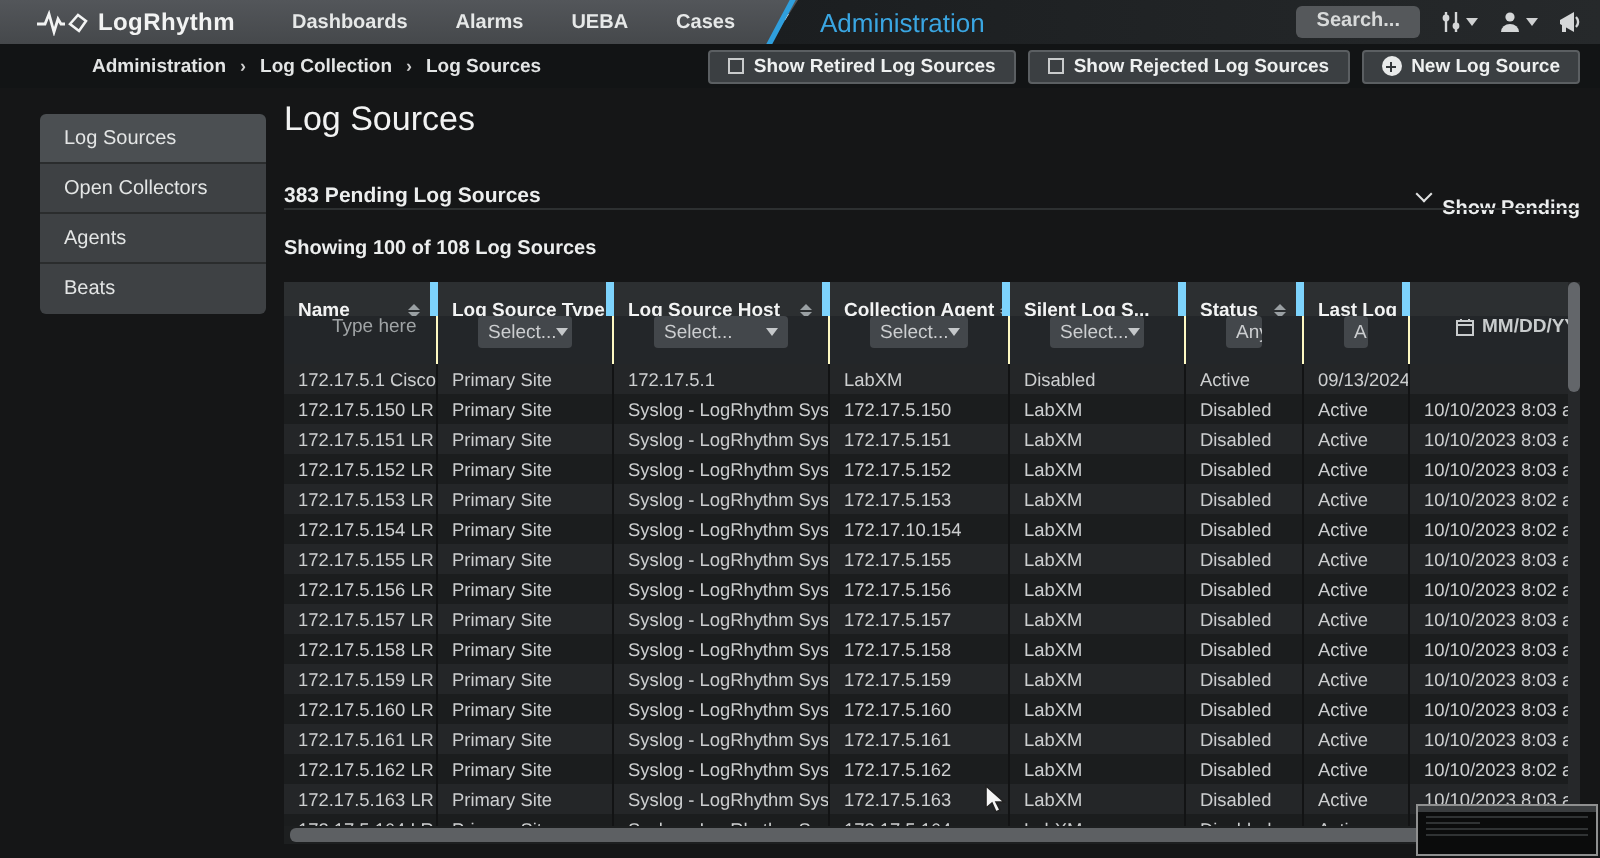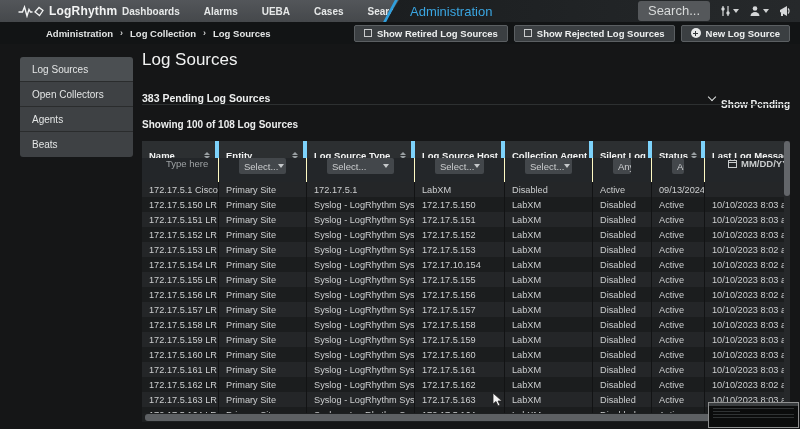--- a/index.html
+++ b/index.html
@@ -5,32 +5,32 @@
   * { margin:0; padding:0; box-sizing:border-box; }
   html,body { background:#000; }
   body { font-family:"Liberation Sans","DejaVu Sans",sans-serif; }
   .screen { position:relative; width:800px; height:429px; background:#151617; overflow:hidden; }
 
   
   .topnav { position:absolute; top:0; left:0; width:800px; height:22px;
             background:linear-gradient(#53565a,#45484b); display:flex; align-items:center; }
   .brand { display:flex; align-items:center; gap:5px; padding-left:18px; width:118px; }
   .brand-name { color:#f2f3f3; font-size:12px; font-weight:700; letter-spacing:.2px; }
-  .nav-items { display:flex; align-items:center; gap:24px; padding-left:4px; }
+  .nav-items { display:flex; align-items:center; gap:24px; padding-left:4px;margin-left:24px; }
   .nav-item { color:#e6e8e8; font-size:10px; font-weight:700; cursor:default; }
   .admin-zone { position:absolute; top:0; left:385px; right:0; height:22px;
                 background:linear-gradient(90deg,#1b1e20,#26292b);
                 clip-path:polygon(14px 0,100% 0,100% 100%,0 100%);
                 display:flex; align-items:center; }
   .admin-slash { position:absolute; top:-2px; left:389px; width:3px; height:26px;
                  background:#2f9fdd; transform:skewX(-28deg); }
   .admin-label { color:#3aa6e2; font-size:13px; margin-left:25px; }
   .topnav-right { position:absolute; right:8px; top:0; height:22px; display:flex; align-items:center; gap:10px; }
-  .search-chip { background:#55585b; border-radius:3px; color:#d8dada; font-size:13px;
-                 padding:2px 10px 3px 10px; min-width:60px; }
+  .search-chip { background:#55585b; border-radius:3px; color:#d8dada; font-size:10px;
+                 padding:2px 10px 3px 10px; min-width:60px;font-weight:bold; }
   .tn-icon { display:flex; align-items:center; gap:2px; }
   .caret-dn { width:0; height:0; border-left:3px solid transparent; border-right:3px solid transparent;
               border-top:4px solid #cfd1d2; }
 
   
   .bar2 { position:absolute; top:22px; left:0; width:800px; height:22px; background:#121415;
           display:flex; align-items:center; }
   .breadcrumb { display:flex; align-items:center; gap:7px; margin-left:46px; }
   .crumb { color:#e3e5e5; font-size:9.5px; font-weight:700; }
   .crumb-sep { color:#cfcfcf; font-size:9px; font-weight:700; }
@@ -210,27 +210,20 @@
   <div class="table">
     <div class="trow thead" id="thead" style="grid-template-columns: 77px 88px 108px 90px 88px 59px 53px 85px;">
         <div class="th">
           <span>Name</span>
           <span class="sort">
             <i class="up"></i>
             <i class="dn"></i>
           </span>
         </div>
         <div class="th">
-          <span>Entity</span>
-          <span class="sort">
-            <i class="up"></i>
-            <i class="dn"></i>
-          </span>
-        </div>
-        <div class="th">
           <span>Log Source Type</span>
           <span class="sort">
             <i class="up"></i>
             <i class="dn"></i>
           </span>
         </div>
         <div class="th">
           <span>Log Source Host</span>
           <span class="sort">
             <i class="up"></i>

